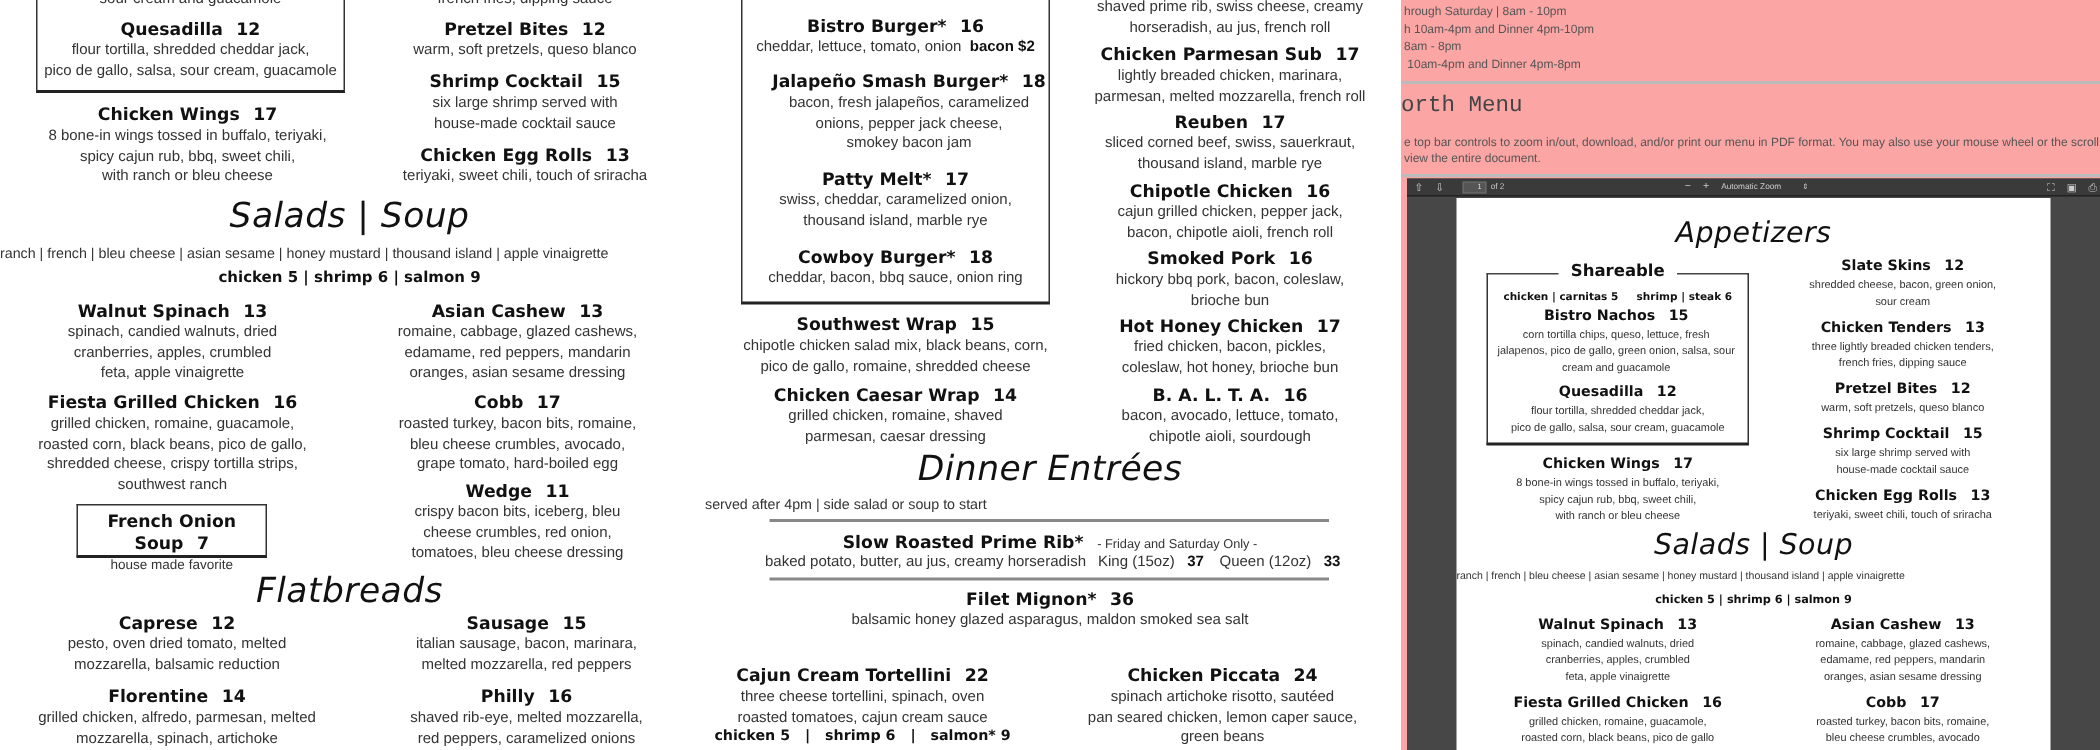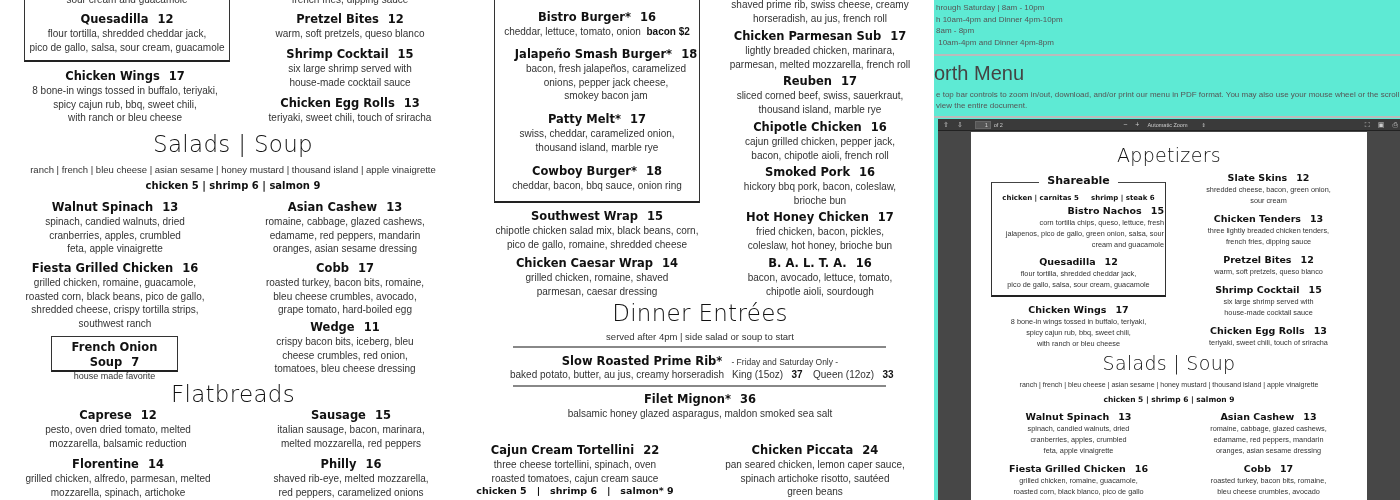--- a/index.html
+++ b/index.html
@@ -2,39 +2,39 @@
 <html><head>
 <meta charset="utf-8">
 <style>
   * { box-sizing: border-box; margin: 0; padding: 0; }
   html, body { width: 1400px; height: 500px; overflow: hidden; background: #fff; }
   body { font-family: "DejaVu Sans", sans-serif; color: #222; position: relative; }
 
   .panel { position: absolute; top: 0; height: 500px; overflow: hidden; background: #fff; }
   #p1 { left: 0; width: 466px; }
   #p2 { left: 470px; width: 460px; }
-  #p3 { left: 934px; width: 466px; background: #5eead4; }
+  #p3 { left: 934px; width: 466px; background: #fca5a5; }
 
   .item { text-align: center; }
   .iname { font-family: "DejaVu Sans", sans-serif; font-weight: bold; font-size: 11.5px; color: #111; line-height: 15px; }
   .iname .price { margin-left: 9px; }
   .idesc { font-family: "Liberation Sans", sans-serif; font-size: 10px; color: #333; line-height: 13.5px; }
-  .sect { font-family: "DejaVu Sans", sans-serif; font-weight: 300; font-size: 23px; color: #111; text-align: center; letter-spacing: 0.3px; }
-  .subline { font-family: "Liberation Sans", sans-serif; font-size: 9.5px; color: #333; text-align: center; }
+  .sect { font-family: "DejaVu Sans", sans-serif; font-weight: 300; font-size: 23px; color: #111; text-align: center; letter-spacing: 0.3px; font-style: italic; }
+  .subline { font-family: "Liberation Sans", sans-serif; font-size: 9.5px; color: #333; text-align: left; }
   .boldline { font-family: "DejaVu Sans", sans-serif; font-weight: bold; font-size: 10px; color: #111; text-align: center; }
 
   .abs { position: absolute; }
   .box { position: absolute; border-left: 1.5px solid #333; border-right: 1.5px solid #333; border-bottom: 2px solid #222; }
   .box.top { border-top: 1.5px solid #333; }
 
   .hr { position: absolute; height: 1.5px; background: #888; }
 
   
   .web-text { font-family: "Liberation Sans", sans-serif; font-size: 8px; color: #555; position: absolute; left: 2px; line-height: 11.5px; }
-  .web-title { font-family: Liberation Sans, sans-serif; font-size: 20px; color: #444; position: absolute; left: 0; top: 62px; }
+  .web-title { font-family: Liberation Mono, monospace; font-size: 15px; color: #444; position: absolute; left: 0; top: 62px; }
   .pdf-viewer { position: absolute; left: 4px; top: 119px; width: 466px; height: 381px; background: #474747; }
   .pdf-toolbar { position: absolute; left: 0; top: 0; width: 100%; height: 12px; background: #3a3a3a; border-bottom: 1px solid #222; display: flex; align-items: center; font-family: "Liberation Sans", sans-serif; font-size: 5.5px; color: #ccc; }
   .tb-btn { color: #ccc; font-size: 7px; margin: 0 4px; }
   .tb-page { width: 16px; height: 8px; background: #555; border: 1px solid #666; color: #ddd; font-size: 5px; text-align: right; padding-right: 2px; line-height: 6px; margin-left: 8px; }
   .pdf-page { position: absolute; left: 33px; top: 13px; width: 396px; height: 368px; background: #fff; overflow: hidden; }
   .pdf-page .iname { font-size: 9.5px; line-height: 12px; }
   .pdf-page .idesc { font-size: 8px; line-height: 11px; }
   .pdf-page .sect { font-size: 19px; }
   .pdf-page .subline { font-size: 7.8px; }
   .pdf-page .boldline { font-size: 8px; }
@@ -229,22 +229,22 @@
   </div>
 
   <div class="abs item" style="left:0; width:210px; top:443px;">
     <div class="iname"><span>Cajun Cream Tortellini</span><span class="price">22</span></div>
     <div class="idesc">three cheese tortellini, spinach, oven</div>
     <div class="idesc">roasted tomatoes, cajun cream sauce</div>
     <div class="boldline" style="font-size:9.5px; white-space:pre;">chicken 5   |   shrimp 6   |   salmon* 9</div>
   </div>
   <div class="abs item" style="left:230px; width:230px; top:443px;">
     <div class="iname"><span>Chicken Piccata</span><span class="price">24</span></div>
+    <div class="idesc">spinach artichoke risotto, sautéed</div>
     <div class="idesc">pan seared chicken, lemon caper sauce,</div>
-    <div class="idesc">spinach artichoke risotto, sautéed</div>
     <div class="idesc">green beans</div>
   </div>
 </div>
 
 <div id="p3" class="panel">
   <div class="web-text" style="top:2px;">hrough Saturday | 8am - 10pm</div>
   <div class="web-text" style="top:13.5px;">h 10am-4pm and Dinner 4pm-10pm</div>
   <div class="web-text" style="top:25px;"> 8am - 8pm</div>
   <div class="web-text" style="top:36.5px;">&nbsp;10am-4pm and Dinner 4pm-8pm</div>
   <div class="hr" style="left:0; width:466px; top:54px; background:#bbb;"></div>
@@ -269,21 +269,21 @@
       <span class="tb-btn">▣</span>
       <span class="tb-btn" style="margin-right:6px;">⎙</span>
     </div>
 
     <div class="pdf-page">
       <div class="abs sect" style="left:0; width:396px; top:12px;">Appetizers</div>
 
       <div class="box top" style="left:20px; top:50px; width:175px; height:115px; border-top-color:#444;"></div>
       <div class="abs iname" style="left:20px; width:175px; top:43px; text-align:center; font-size:11px; background:transparent;"><span style="background:#fff; padding:0 8px;">Shareable</span></div>
       <div class="abs boldline" style="left:20px; width:175px; top:62px; font-size:7px;"><span>chicken | carnitas  5</span>&nbsp;&nbsp;&nbsp;&nbsp;&nbsp;<span>shrimp | steak  6</span></div>
-      <div class="abs item" style="left:20px; width:173px; top:73px;text-align:right;">
+      <div class="abs item" style="left:20px; width:173px; top:73px;">
         <div class="iname"><span>Bistro Nachos</span><span class="price">15</span></div>
         <div class="idesc" style="font-size:7.3px;">corn tortilla chips, queso, lettuce, fresh</div>
         <div class="idesc" style="font-size:7.3px;">jalapenos, pico de gallo, green onion, salsa, sour</div>
         <div class="idesc" style="font-size:7.3px;">cream and guacamole</div>
       </div>
       <div class="abs item" style="left:20px; width:175px; top:124px;">
         <div class="iname"><span>Quesadilla</span><span class="price">12</span></div>
         <div class="idesc" style="font-size:7.3px;">flour tortilla, shredded cheddar jack,</div>
         <div class="idesc" style="font-size:7.3px;">pico de gallo, salsa, sour cream, guacamole</div>
       </div>
@@ -325,21 +325,21 @@
 
       <div class="abs item" style="left:10px; width:195px; top:279px;">
         <div class="iname"><span>Walnut Spinach</span><span class="price">13</span></div>
         <div class="idesc" style="font-size:7.3px;">spinach, candied walnuts, dried</div>
         <div class="idesc" style="font-size:7.3px;">cranberries, apples, crumbled</div>
         <div class="idesc" style="font-size:7.3px;">feta, apple vinaigrette</div>
       </div>
       <div class="abs item" style="left:10px; width:195px; top:331px;">
         <div class="iname"><span>Fiesta Grilled Chicken</span><span class="price">16</span></div>
         <div class="idesc" style="font-size:7.3px;">grilled chicken, romaine, guacamole,</div>
-        <div class="idesc" style="font-size:7.3px;">roasted corn, black blanco, pico de gallo</div>
+        <div class="idesc" style="font-size:7.3px;">roasted corn, black beans, pico de gallo</div>
       </div>
       <div class="abs item" style="left:205px; width:185px; top:279px;">
         <div class="iname"><span>Asian Cashew</span><span class="price">13</span></div>
         <div class="idesc" style="font-size:7.3px;">romaine, cabbage, glazed cashews,</div>
         <div class="idesc" style="font-size:7.3px;">edamame, red peppers, mandarin</div>
         <div class="idesc" style="font-size:7.3px;">oranges, asian sesame dressing</div>
       </div>
       <div class="abs item" style="left:205px; width:185px; top:331px;">
         <div class="iname"><span>Cobb</span><span class="price">17</span></div>
         <div class="idesc" style="font-size:7.3px;">roasted turkey, bacon bits, romaine,</div>

